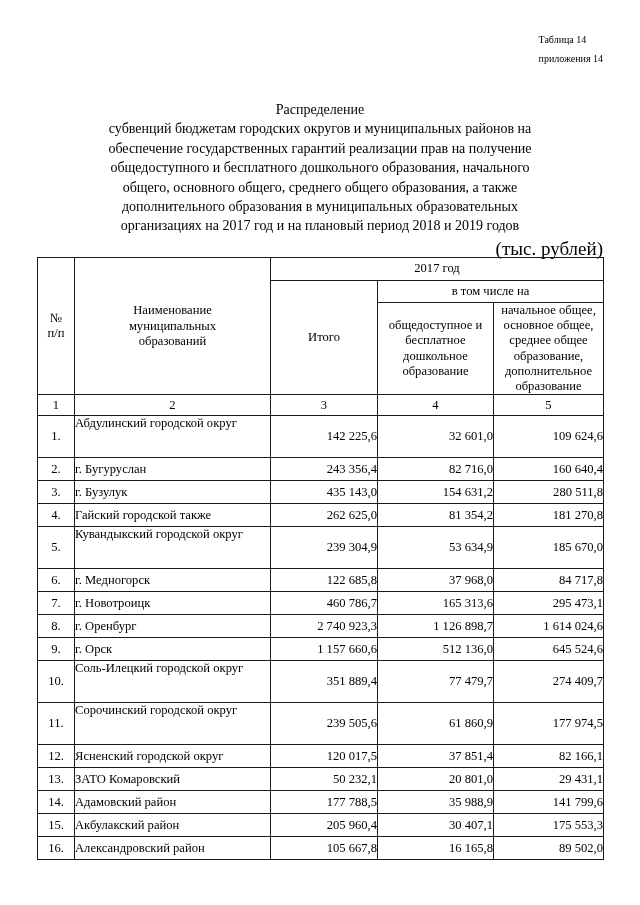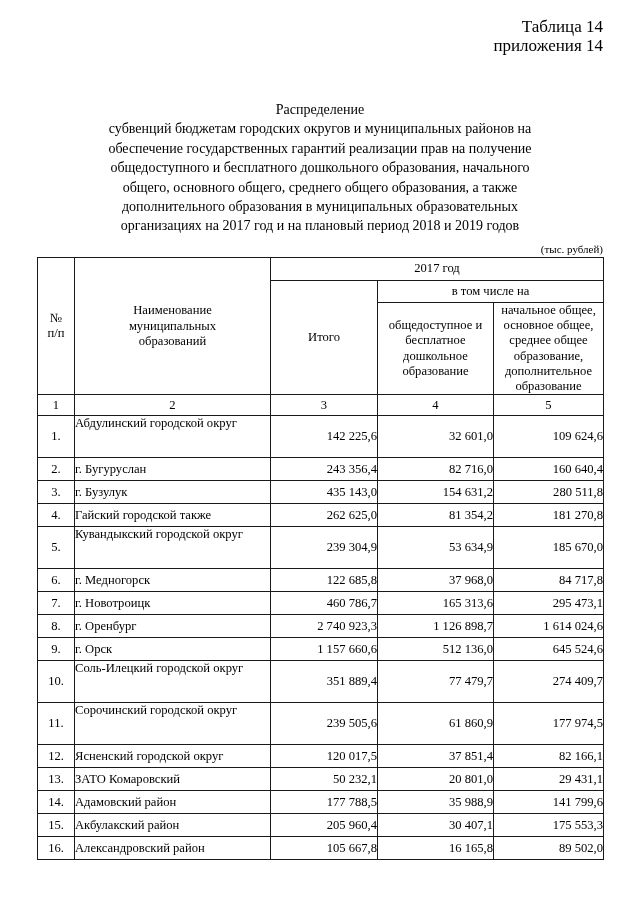--- a/index.html
+++ b/index.html
@@ -21,24 +21,23 @@
     position: absolute;
     inset: 0;
     width: 640px;
     height: 905px;
     overflow: hidden;
   }
 
   
   .doc-ref {
     position: absolute;
-    top: 17px;
+    top: 30px;
     right: 37px;
-    text-align: right;
-    font-size: 17px;
+    font-size: 10px;
     line-height: 19px;
   }
   .doc-ref div { white-space: nowrap; }
 
   
   .title-block {
     position: absolute;
     top: 100px;
     left: 72px;
     width: 496px;
@@ -47,21 +46,21 @@
     line-height: 19.4px;
   }
   .title-block .title-main { margin-bottom: 0px; }
   .title-block .title-line { display: block; text-align: center; }
 
   
   .units-note {
     position: absolute;
     top: 241px;
     right: 37px;
-    font-size: 11px;
+    font-size: 19px;
     line-height: 16px;
     white-space: nowrap;
   }
 
   
   .tbl-wrap {
     position: absolute;
     left: 37px;
     top: 257px;
     width: 566px;

